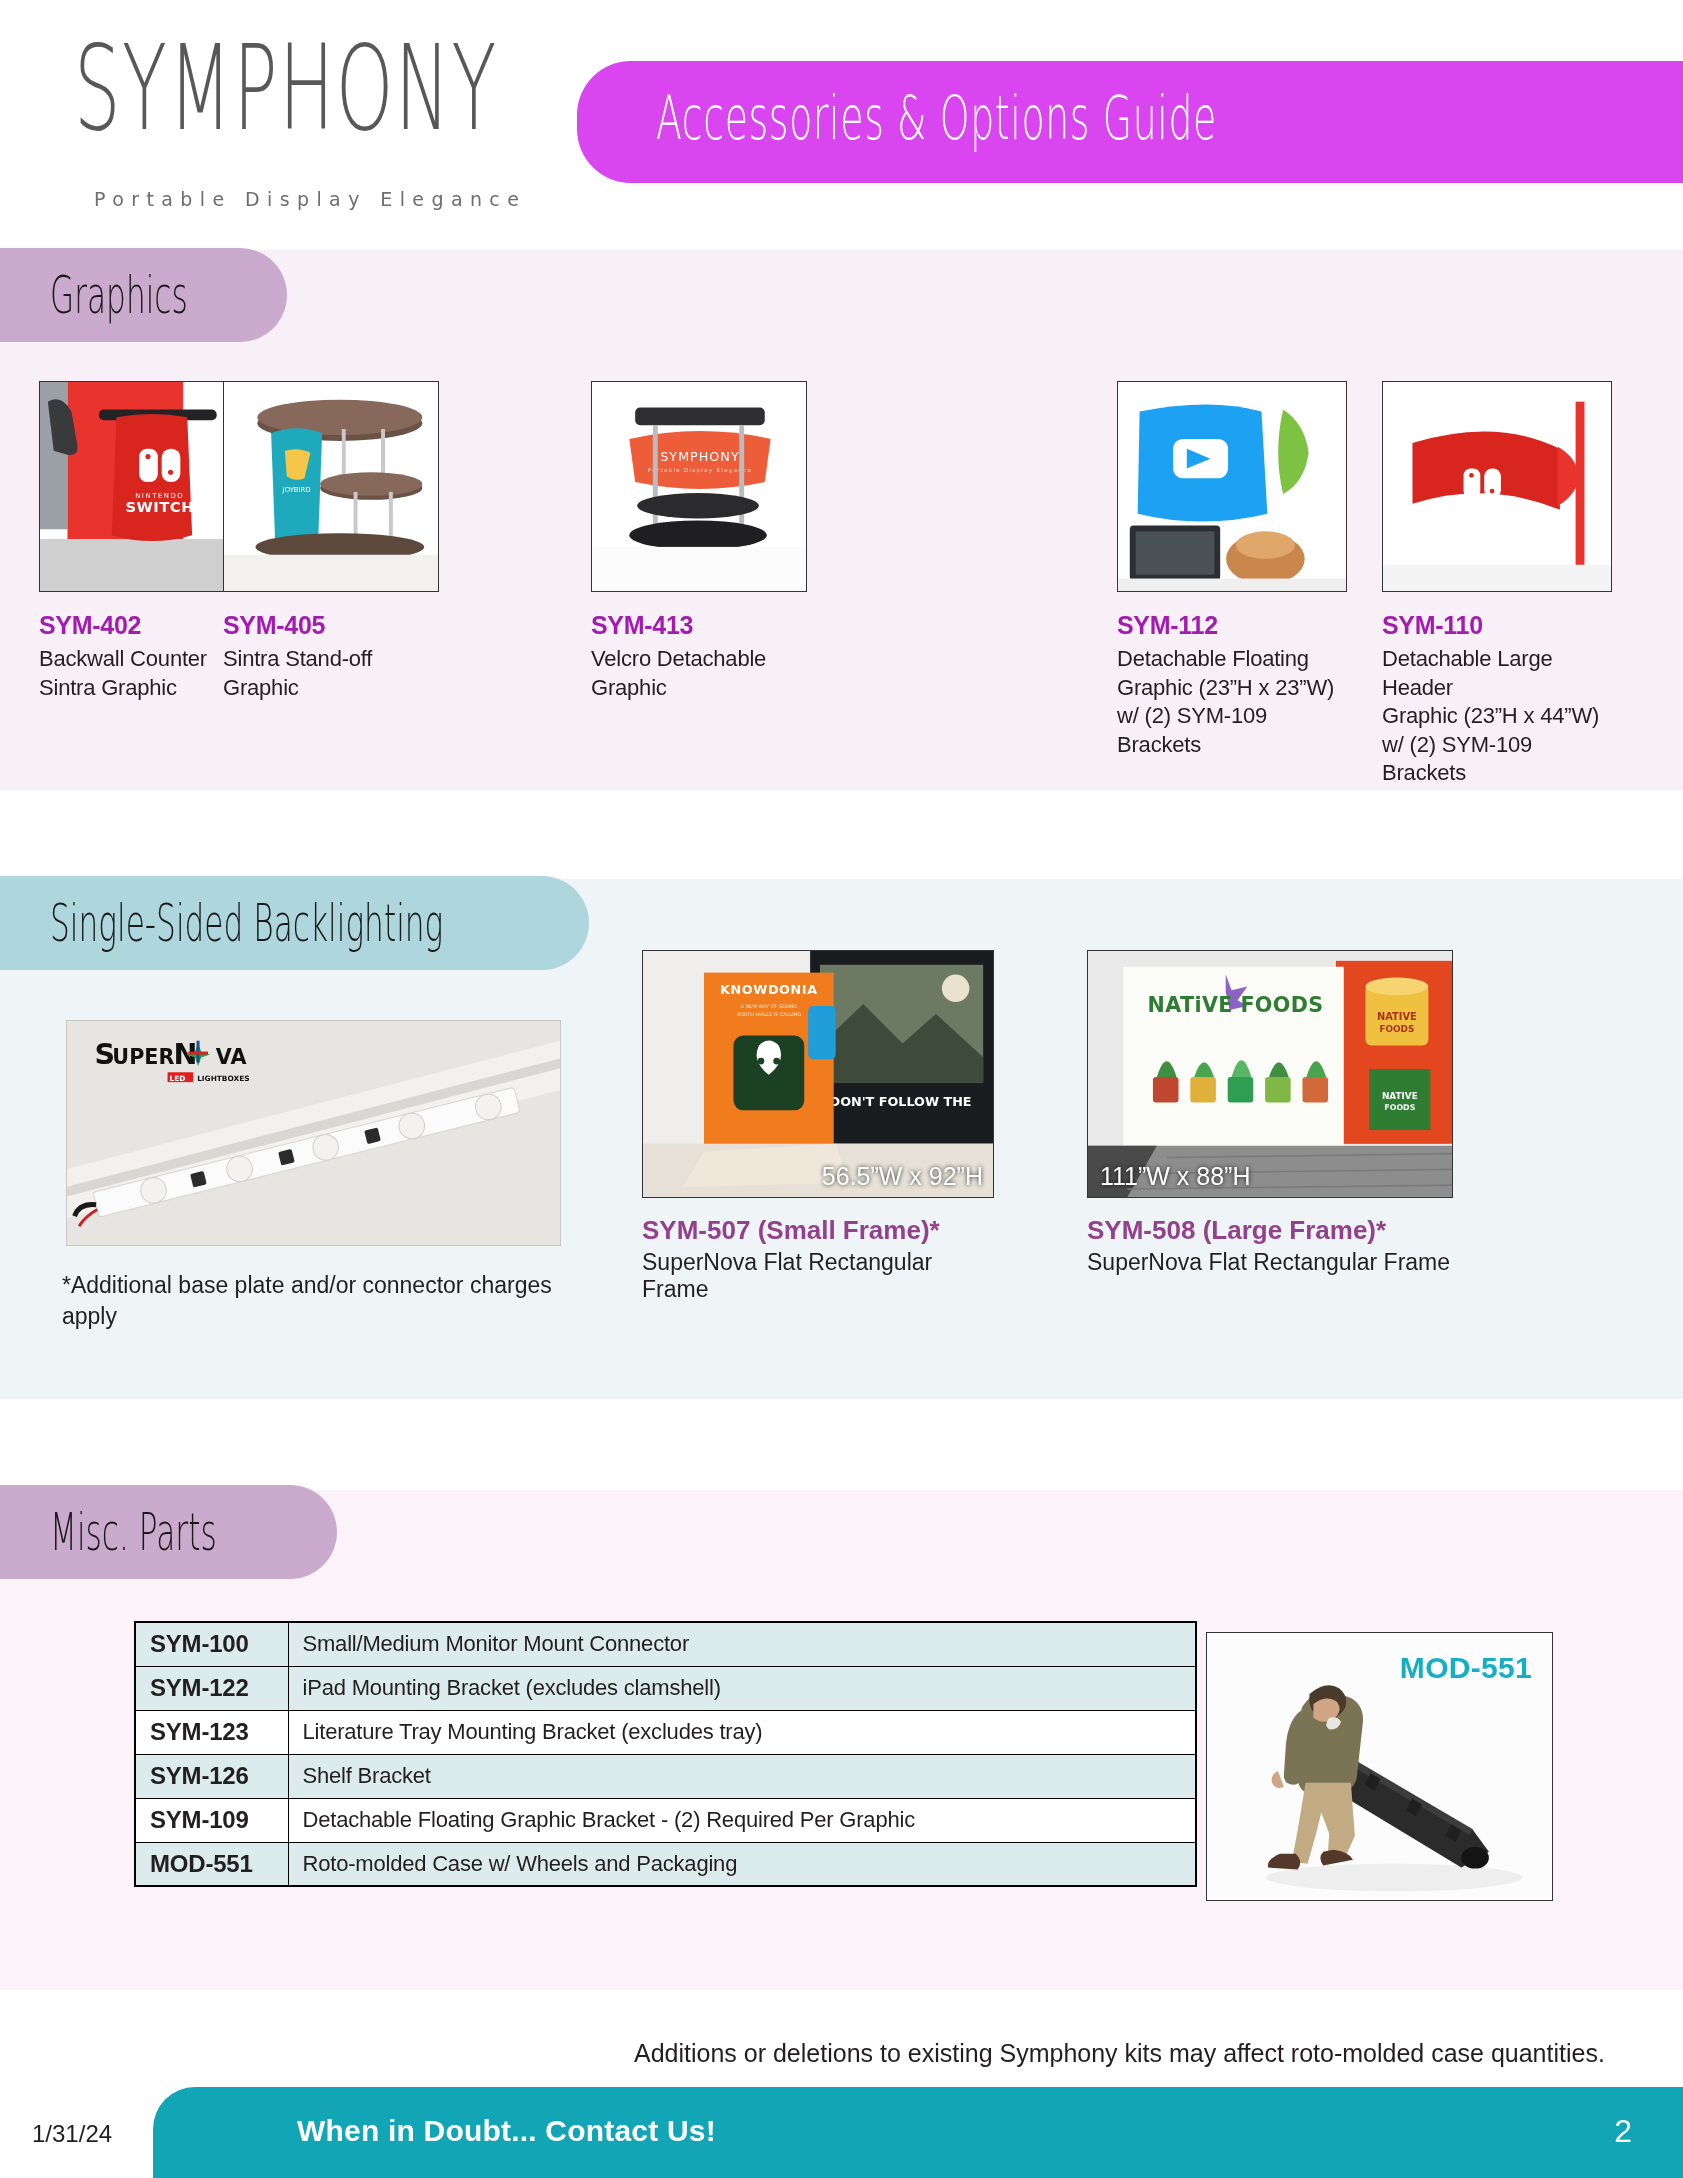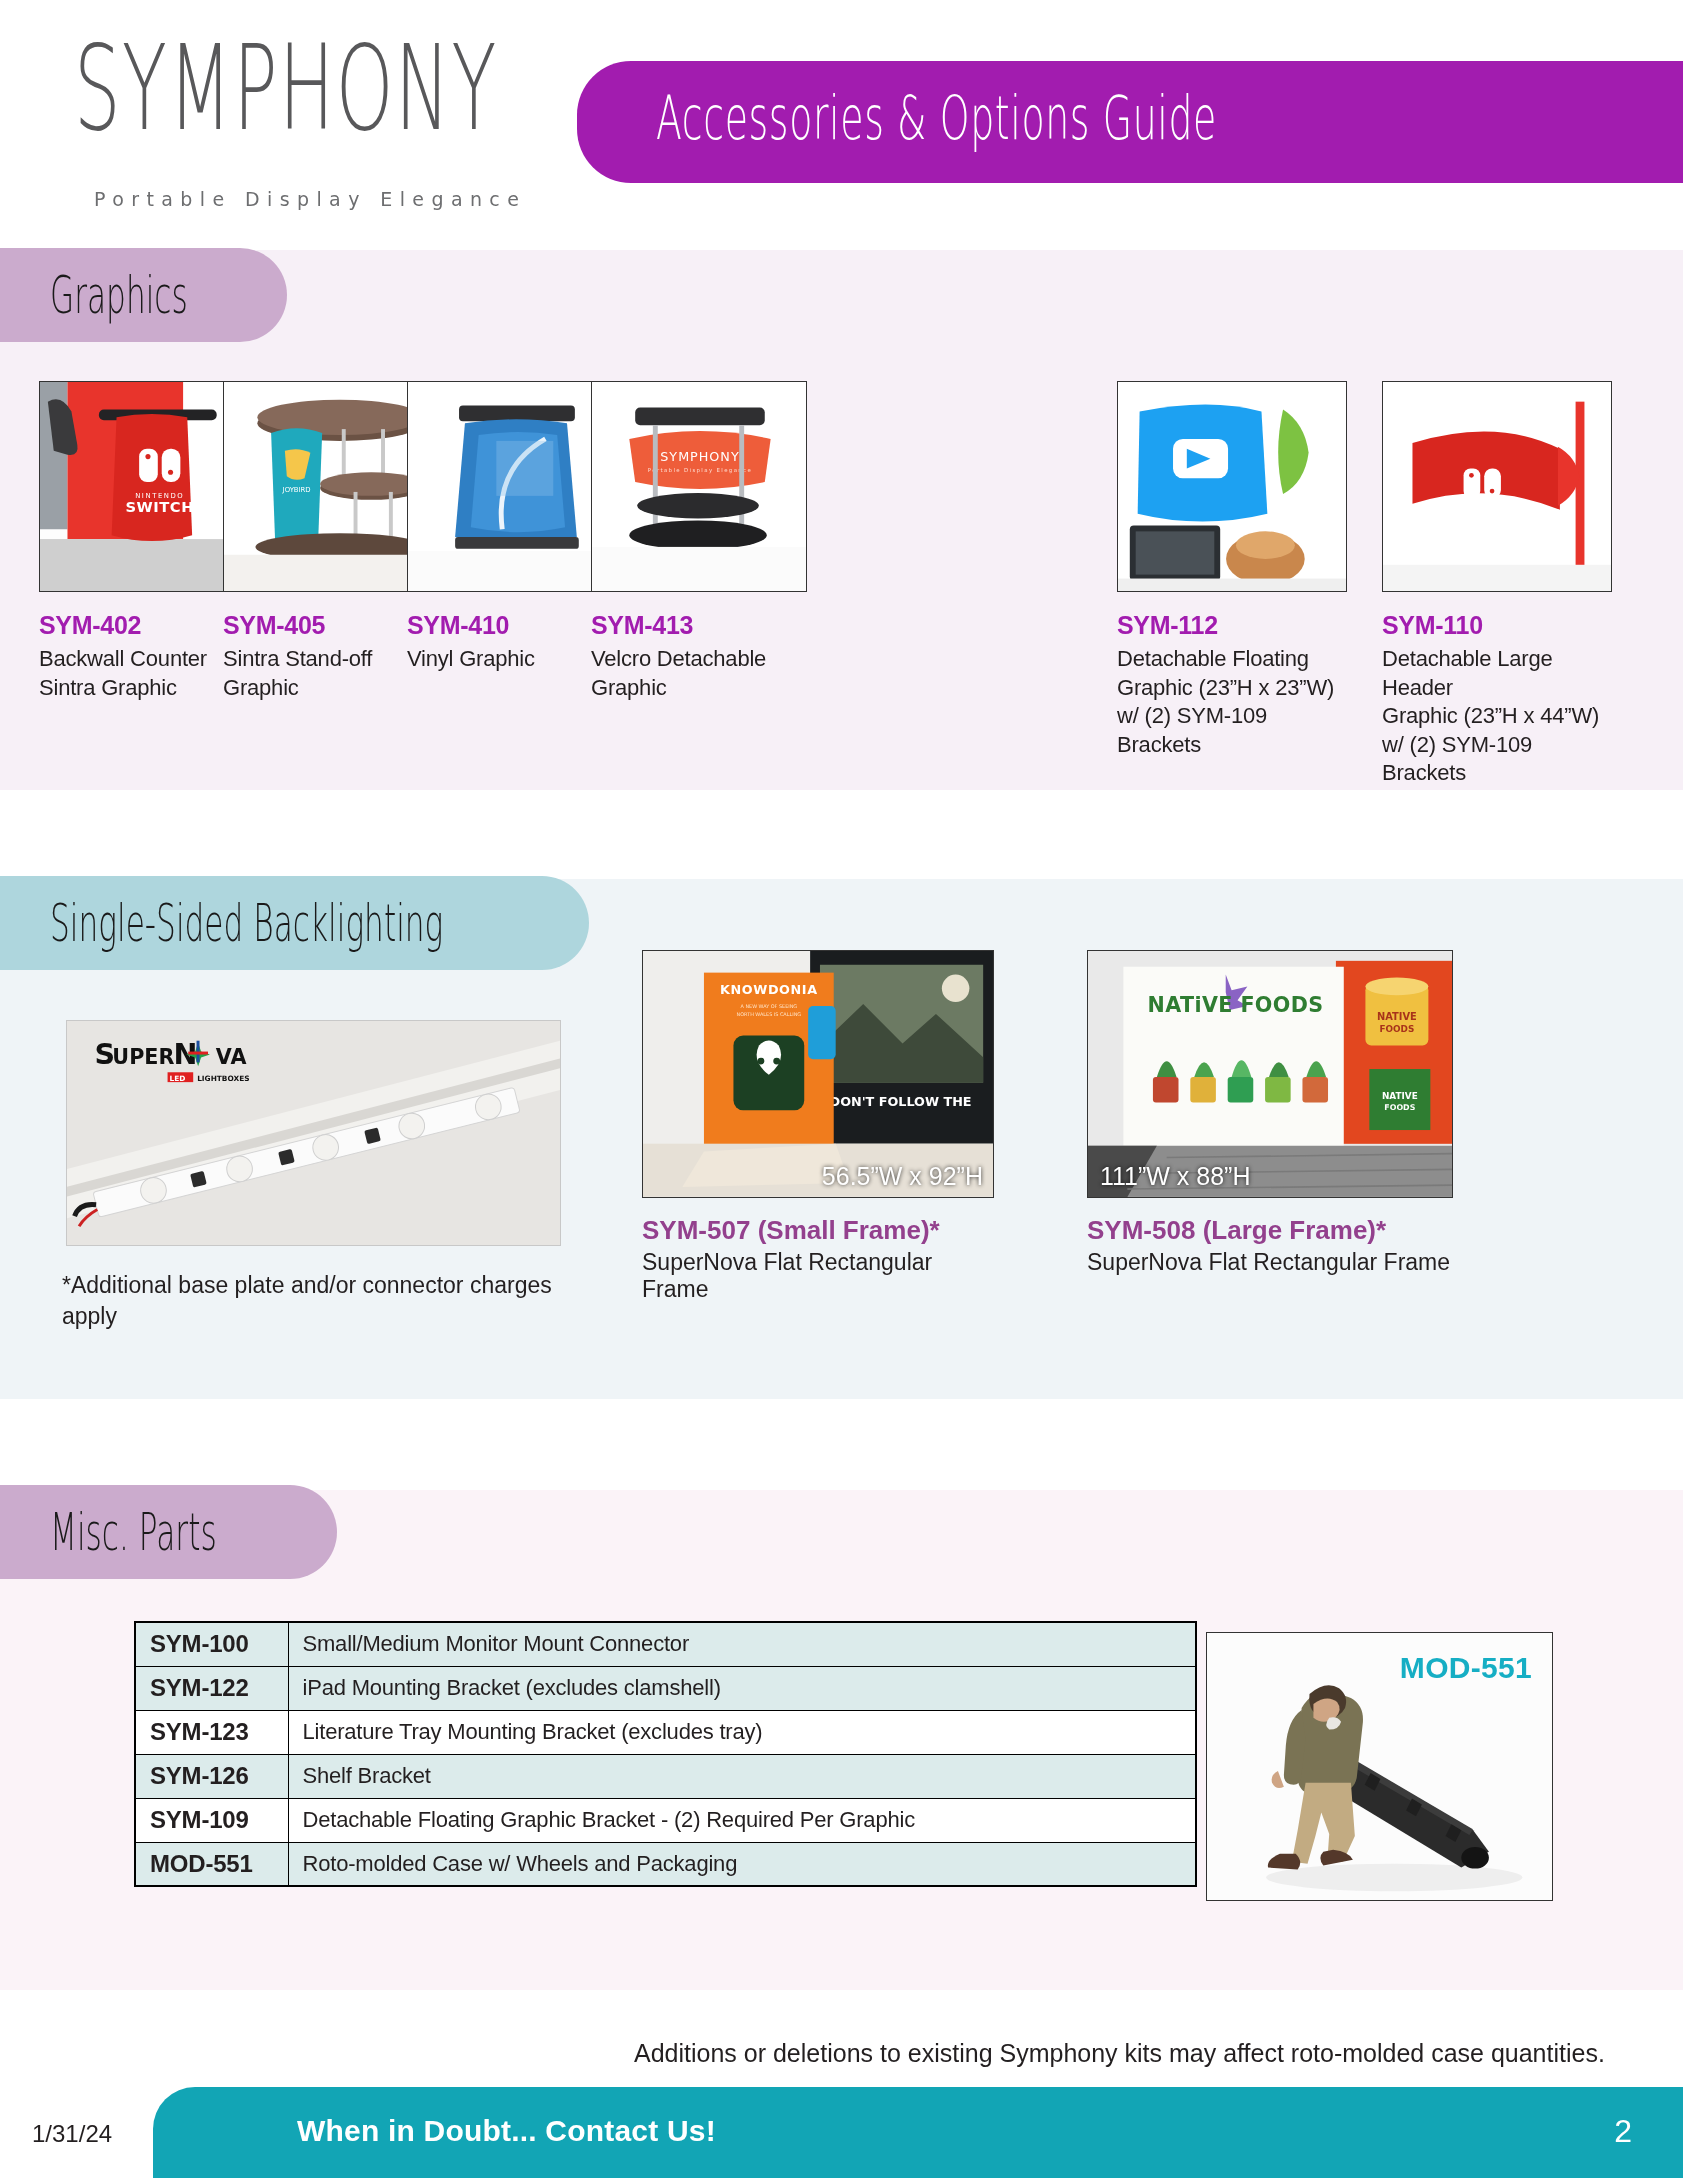--- a/index.html
+++ b/index.html
@@ -32,21 +32,21 @@
     font-size:19px;
     letter-spacing:7.4px;
     color:#6d6e70;
     white-space:nowrap;
     transform:scaleY(1.05);
   }
 
   .header-banner {
     position:absolute; left:577px; top:61px;
     width:1106px; height:122px;
-    background:#a21caf;
+    background:#d946ef;
     border-top-left-radius:54px;
     border-bottom-left-radius:54px;
   }
   .header-banner-text {
     position:absolute; left:79px; top:26px;
     color:#ffffff;
     font-family:"DejaVu Sans", sans-serif;
     font-size:61px;
     line-height:1;
     font-weight:300;
@@ -266,38 +266,20 @@
         <rect x="132" y="112" width="4" height="48" fill="#c9c9c9"></rect>
         <rect x="168" y="112" width="4" height="48" fill="#c9c9c9"></rect>
         <ellipse cx="118" cy="168" rx="86" ry="14" fill="#5d483c"></ellipse>
         <rect x="0" y="176" width="218" height="37" fill="#f3f1ee"></rect>
       </svg>
     </div>
     <div class="gfx-sku">SYM-405</div>
     <div class="gfx-desc" style="white-space:pre-line">Sintra Stand-off Graphic</div>
   </div>
 
-  <div class="gfx-card" style="left:407px">
-    <div class="gfx-thumb">
-      <svg class="art" viewBox="0 0 218 213" preserveAspectRatio="none">
-        <rect width="218" height="213" fill="#fff"></rect>
-        <rect x="52" y="24" width="118" height="16" rx="4" fill="#2f2f31"></rect>
-        <path d="M58 42 q52 -8 104 0 l10 116 q-62 12 -124 0 z" fill="#2f7fc4"></path>
-        <path d="M72 54 q40 -6 80 0 l8 94 q-48 10 -96 0 z" fill="#3f93d8"></path>
-        <path d="M140 58 q-52 30 -44 92" stroke="#ffffff" stroke-width="5" fill="none" opacity=".9"></path>
-        <g opacity=".35">
-          <rect x="90" y="60" width="58" height="56" fill="#8fc2ea"></rect>
-        </g>
-        <rect x="48" y="158" width="126" height="12" rx="3" fill="#3a3a3c"></rect>
-        <rect x="0" y="172" width="218" height="41" fill="#fbfbfb"></rect>
-      </svg>
-    </div>
-    <div class="gfx-sku">SYM-410</div>
-    <div class="gfx-desc" style="white-space:pre-line">Vinyl Graphic</div>
-  </div>
 
   <div class="gfx-card" style="left:591px">
     <div class="gfx-thumb">
       <svg class="art" viewBox="0 0 218 213" preserveAspectRatio="none">
         <rect width="218" height="213" fill="#fff"></rect>
         <rect x="44" y="26" width="132" height="18" rx="5" fill="#2f2f31"></rect>
         <path d="M38 58 q72 -16 144 0 l-6 44 q-66 14 -132 0 z" fill="#ee5d3a"></path>
         <text x="110" y="80" font-family="DejaVu Sans" font-size="13" fill="#fff" text-anchor="middle" letter-spacing="1">SYMPHONY</text>
         <text x="110" y="92" font-family="DejaVu Sans" font-size="5.5" fill="#ffd9cc" text-anchor="middle" letter-spacing="1.4">Portable Display Elegance</text>
         <rect x="62" y="44" width="5" height="110" fill="#b9bcc0"></rect>

